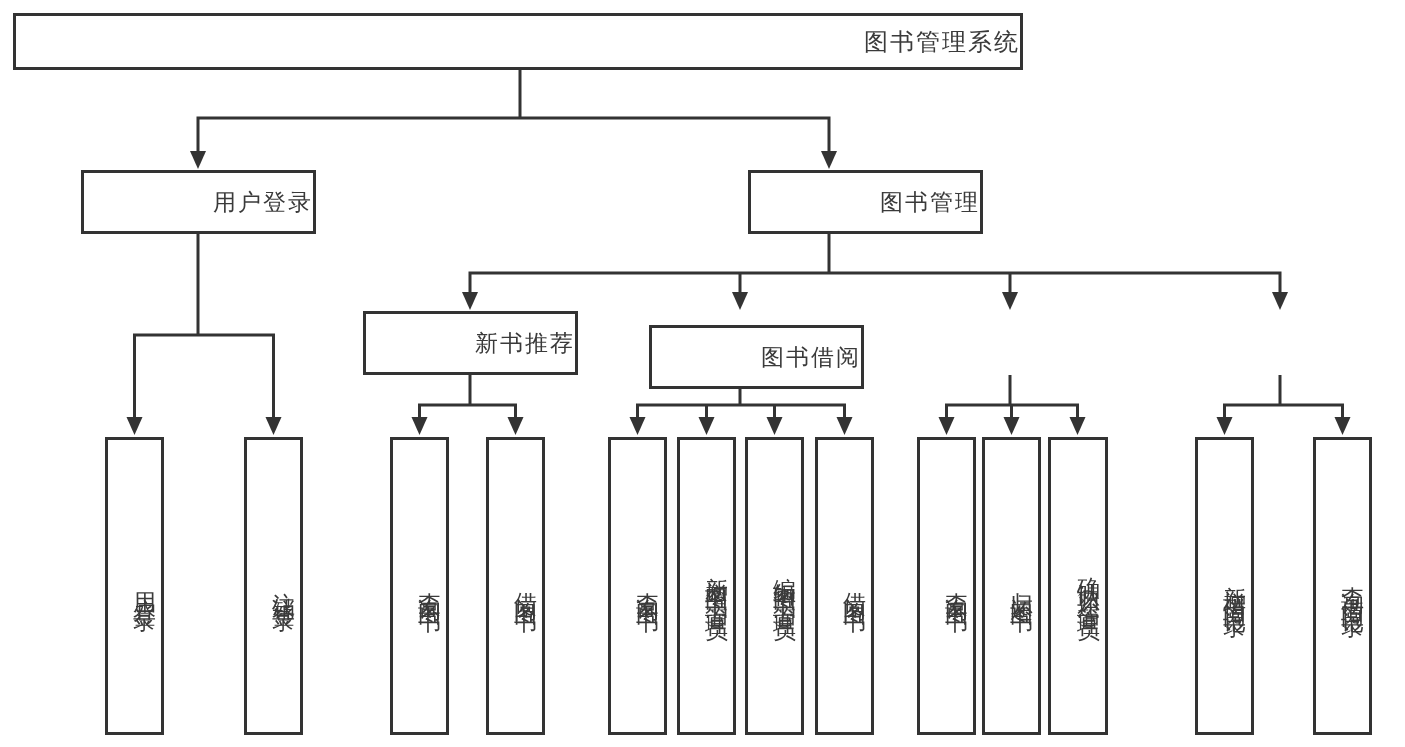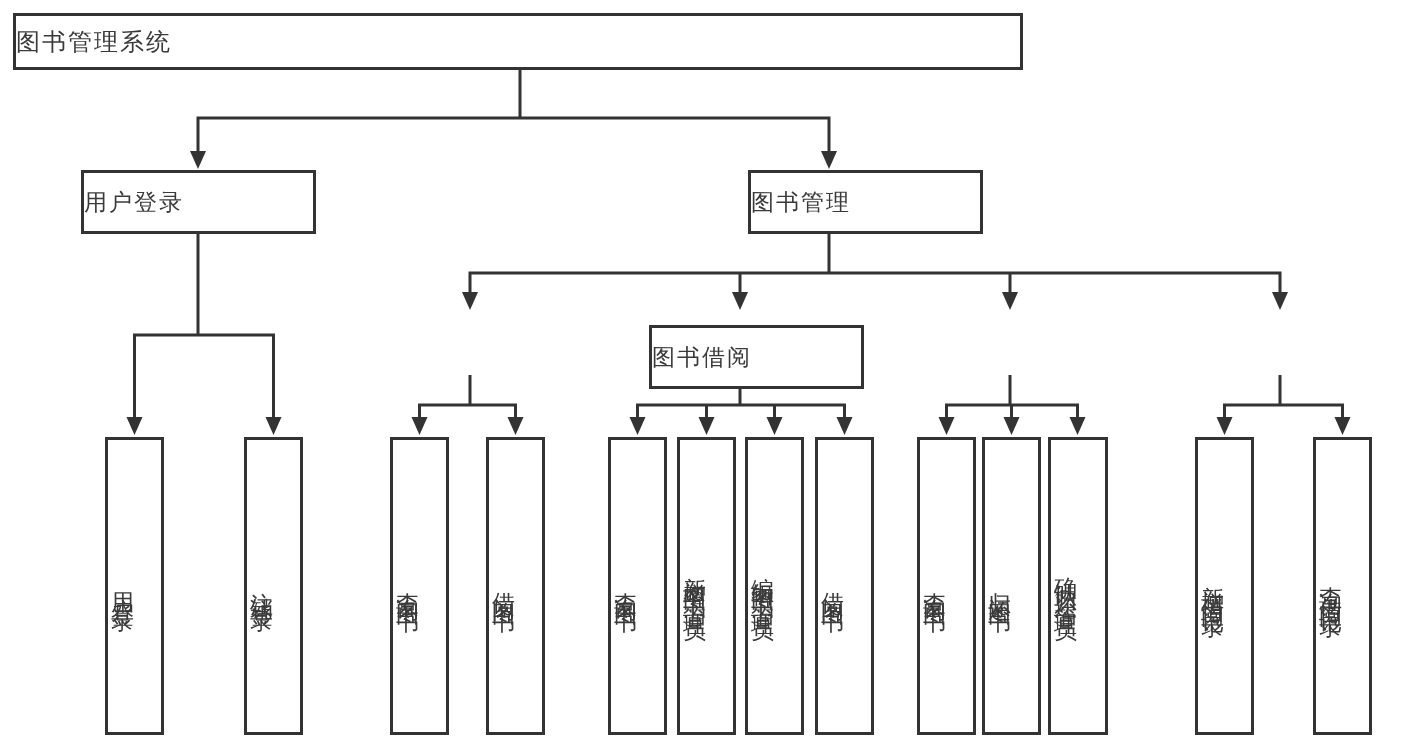--- a/index.html
+++ b/index.html
@@ -21,21 +21,21 @@
     width: 1405px;
     height: 747px;
   }
   .node {
     position: absolute;
     box-sizing: border-box;
     border: 3px solid #333333;
     background: #ffffff;
     display: flex;
     align-items: center;
-    justify-content: flex-start;
+    justify-content: flex-end;
     color: #3a3a3a;
   }
   .node .lbl {
     white-space: nowrap;
     letter-spacing: 2px;
   }
   .root-node {
     left: 13px; top: 13px;
     width: 1010px; height: 57px;
     font-size: 24px;
@@ -138,20 +138,23 @@
     <span class="lbl">图书管理系统</span>
   </div>
 
   <div class="node l2-node" style="left:81px; top:170px;">
     <span class="lbl">用户登录</span>
   </div>
   <div class="node l2-node" style="left:712px; top:170px;margin-left:36px;">
     <span class="lbl">图书管理</span>
   </div>
 
+  <div class="node l3-node" style="left:363px; top:311px;">
+    <span class="lbl">新书推荐</span>
+  </div>
   <div class="node l3-node" style="left:649px; top:311px;margin-top:14px;">
     <span class="lbl">图书借阅</span>
   </div>
 
   <div class="node leaf-node" style="left:105px;">
     <span class="lbl">用户登录</span>
   </div>
   <div class="node leaf-node" style="left:244px;">
     <span class="lbl">注销登录</span>
   </div>

